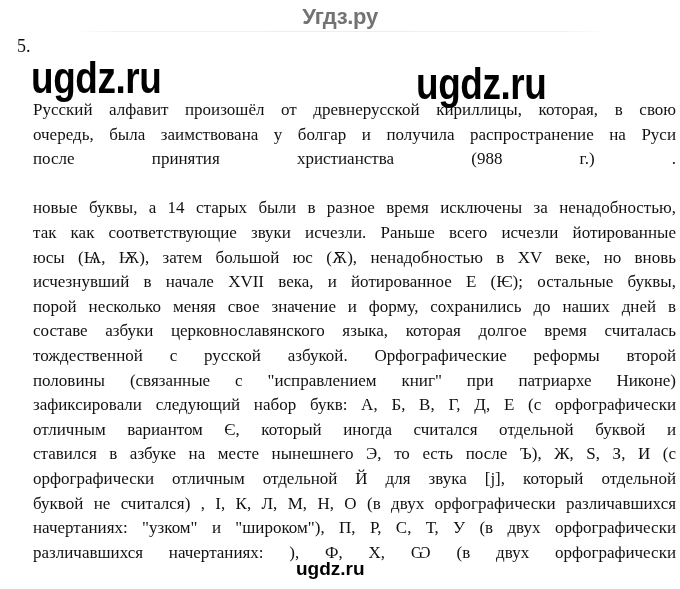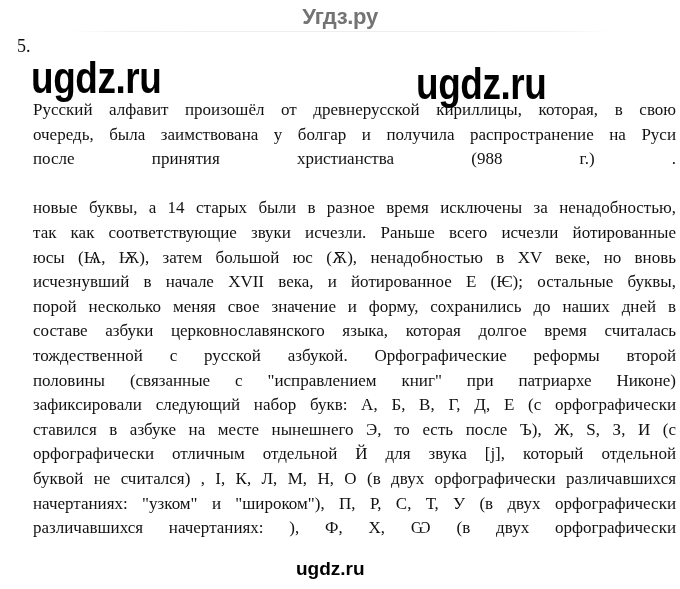--- a/index.html
+++ b/index.html
@@ -52,20 +52,21 @@
   <div class="para">
     <span class="line">новые буквы, а 14 старых были в разное время исключены за ненадобностью,</span>
     <span class="line">так как соответствующие звуки исчезли. Раньше всего исчезли йотированные</span>
     <span class="line">юсы (Ѩ, Ѭ), затем большой юс (Ѫ), ненадобностью в XV веке, но вновь</span>
     <span class="line">исчезнувший в начале XVII века, и йотированное Е (Ѥ); остальные буквы,</span>
     <span class="line">порой несколько меняя свое значение и форму, сохранились до наших дней в</span>
     <span class="line">составе азбуки церковнославянского языка, которая долгое время считалась</span>
     <span class="line">тождественной с русской азбукой. Орфографические реформы второй</span>
     <span class="line">половины (связанные с "исправлением книг" при патриархе Никоне)</span>
     <span class="line">зафиксировали следующий набор букв: А, Б, В, Г, Д, Е (с орфографически</span>
+    <span class="line">отличным вариантом Є, который иногда считался отдельной буквой и</span>
     <span class="line">ставился в азбуке на месте нынешнего Э, то есть после Ъ), Ж, S, З, И (с</span>
     <span class="line">орфографически отличным отдельной Й для звука [j], который отдельной</span>
     <span class="line">буквой не считался) , І, К, Л, М, Н, О (в двух орфографически различавшихся</span>
     <span class="line">начертаниях: "узком" и "широком"), П, Р, С, Т, У (в двух орфографически</span>
     <span class="line">различавшихся начертаниях: ), Ф, Х, Ѡ (в двух орфографически</span>
   </div>
 </div>
 
 <div class="watermark wm3">ugdz.ru</div>
 

